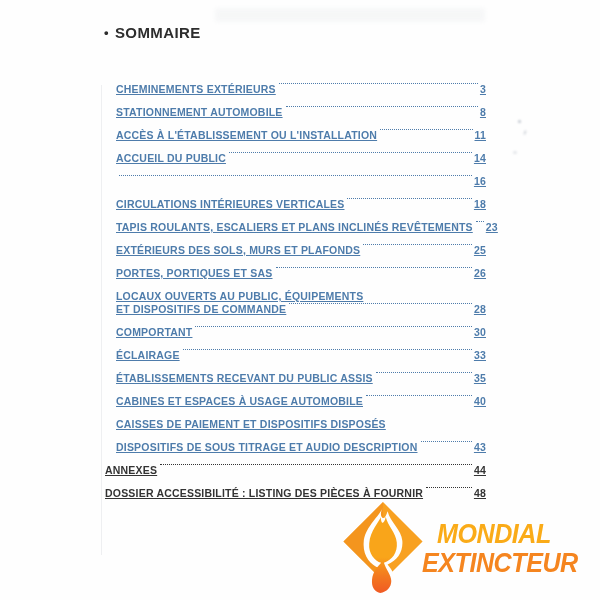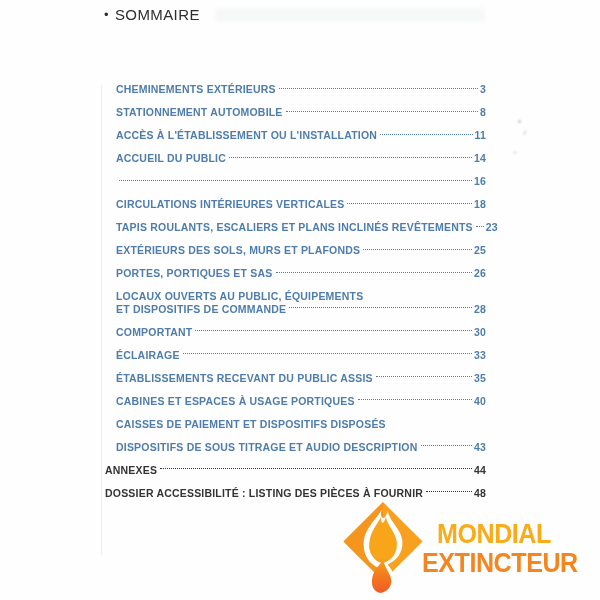--- a/index.html
+++ b/index.html
@@ -5,47 +5,47 @@
   html,body{margin:0;padding:0;}
   body{
     width:600px;height:600px;position:relative;overflow:hidden;
     background:#fefefe;
     font-family:"Liberation Sans","DejaVu Sans",sans-serif;
   }
   .page{position:absolute;inset:0;}
 
   
   .title{
-    position:absolute;left:104px;top:6px;
-    font-size:15px;font-weight:normal;color:var(--title,#2d2d2d);
+    position:absolute;left:104px;top:24px;
+    font-size:15px;font-weight:bold;color:var(--title,#2d2d2d);
     letter-spacing:.4px;white-space:nowrap;
   }
   .title .bullet{font-size:13px;margin-right:6px;position:relative;top:-1px;}
 
   
   .toc{
     position:absolute;left:105px;top:83px;width:381px;
     font-size:10.5px;font-weight:bold;letter-spacing:.2px;
   }
   .toc-row{margin-bottom:10.5px;}
   .toc-row.blue{color:var(--entry-blue,#4e7cab);padding-left:11px;}
   .toc-row.black{color:var(--entry-black,#333333);padding-left:0;}
-  .row-line{display:flex;align-items:center;line-height:12.5px;white-space:nowrap;}
+  .row-line{display:flex;align-items:flex-start;line-height:12.5px;white-space:nowrap;text-decoration:underline;}
   .row-line .t{flex:0 0 auto;}
   .leader{
     flex:1 1 auto;min-width:8px;
     border-bottom:1.7px dotted currentColor;
     margin:0 2px 2px 3px;
   }
   .pg{flex:0 0 auto;}
 
   
   .watermark{
     position:absolute;left:0;top:0;width:600px;height:588px;
-    mix-blend-mode:multiply;pointer-events:none;
+    mix-blend-mode:multiply;pointer-events:none;font-style:italic;
   }
   .wm-flame{position:absolute;left:337px;top:502px;width:92px;height:92px;}
   .wm-line1{
     position:absolute;left:437px;top:519px;
     font-size:27px;font-weight:bold;letter-spacing:-.5px;
     color:var(--wm-text1,#fbac18);
     transform:scaleX(.93);transform-origin:left top;white-space:nowrap;
   }
   .wm-line2{
     position:absolute;left:422px;top:548px;
@@ -174,21 +174,21 @@
       </div>
       <div class="toc-row blue">
         <div class="row-line">
           <span class="t">ÉTABLISSEMENTS RECEVANT DU PUBLIC ASSIS</span>
           <span class="leader"></span>
           <span class="pg">35</span>
         </div>
       </div>
       <div class="toc-row blue">
         <div class="row-line">
-          <span class="t">CABINES ET ESPACES À USAGE PORTIQUES</span>
+          <span class="t">CABINES ET ESPACES À USAGE AUTOMOBILE</span>
           <span class="leader"></span>
           <span class="pg">40</span>
         </div>
       </div>
       <div class="toc-row blue">
         <div class="row-line">
           <span class="t">CAISSES DE PAIEMENT ET DISPOSITIFS DISPOSÉS</span>
         </div>
       </div>
       <div class="toc-row blue">

